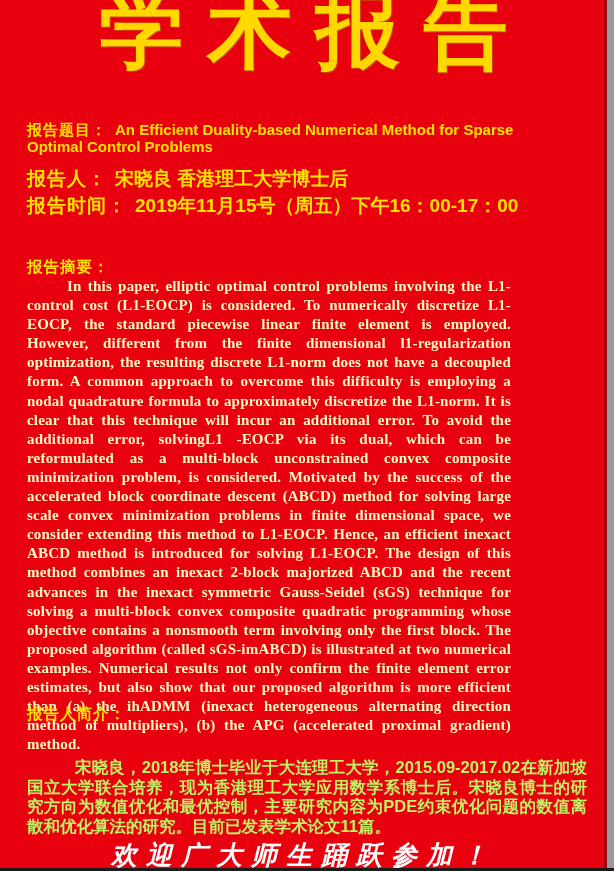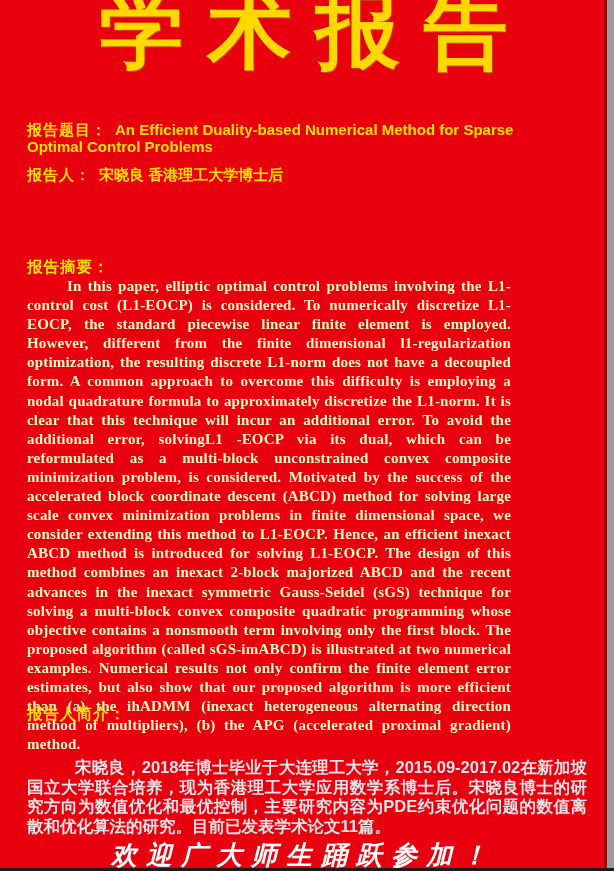--- a/index.html
+++ b/index.html
@@ -25,21 +25,21 @@
     color: #ffd800;
     white-space: nowrap;
     text-shadow: 1px 1px 0 #c74a00;
   }
 
   .field {
     position: absolute;
     left: 27px;
     color: #ffe100;
     font-weight: bold;
-    font-size: 15px;
+    font-size: 19px;
     line-height: 17px;
   }
   .field .lbl { letter-spacing: 1px; margin-top: 16px; }
   .field .val { margin-left: 8px; }
 
   .f-topic   { top: 106px; width: 500px; font-size: 15px; }
   .f-speaker { top: 151px; }
   .f-time    { top: 178px; }
   .f-venue   { top: 205px; }
   .f-contact { top: 232px; }
@@ -65,21 +65,21 @@
     text-align: justify;
     text-indent: 40px;
     letter-spacing: 0.2px;
   }
 
   .bio-label { top: 704px; }
 
   .bio-text {
     position: absolute;
     top: 758px; left: 27px; width: 560px;
-    color: #e5e5e5;
+    color: #bef264;
     font-weight: bold;
     font-size: 16.5px;
     line-height: 19.5px;
     text-align: justify;
     text-indent: 48px;
   }
 
   .footer-slogan {
     position: absolute;
     top: 838px; left: 0; width: 607px;
@@ -120,20 +120,23 @@
   <div class="main-title">学术报告</div>
 
   <p class="field f-topic">
     <span class="lbl">报告题目：</span><span class="val">An Efficient Duality-based Numerical Method for Sparse Optimal Control Problems</span>
   </p>
 
   <p class="field f-speaker">
     <span class="lbl">报告人：</span><span class="val">宋晓良 香港理工大学博士后</span>
   </p>
 
+  <p class="field f-time">
+    <span class="lbl">报告时间：</span><span class="val">2019年11月15号（周五）下午16：00-17：00</span>
+  </p>
 
 
 
   <div class="abstract-label">报告摘要：</div>
   <div class="abstract-text">In this paper, elliptic optimal control problems involving the L1-control cost (L1-EOCP) is considered. To numerically discretize L1-EOCP, the standard piecewise linear finite element is employed. However, different from the finite dimensional l1-regularization optimization, the resulting discrete L1-norm does not have a decoupled form. A common approach to overcome this difficulty is employing a nodal quadrature formula to approximately discretize the L1-norm. It is clear that this technique will incur an additional error. To avoid the additional error, solvingL1 -EOCP via its dual, which can be reformulated as a multi-block unconstrained convex composite minimization problem, is considered. Motivated by the success of the accelerated block coordinate descent (ABCD) method for solving large scale convex minimization problems in finite dimensional space, we consider extending this method to L1-EOCP. Hence, an efficient inexact ABCD method is introduced for solving L1-EOCP. The design of this method combines an inexact 2-block majorized ABCD and the recent advances in the inexact symmetric Gauss-Seidel (sGS) technique for solving a multi-block convex composite quadratic programming whose objective contains a nonsmooth term involving only the first block. The proposed algorithm (called sGS-imABCD) is illustrated at two numerical examples. Numerical results not only confirm the finite element error estimates, but also show that our proposed algorithm is more efficient than (a) the ihADMM (inexact heterogeneous alternating direction method of multipliers), (b) the APG (accelerated proximal gradient) method.</div>
 
   <div class="bio-label">报告人简介：</div>
   <div class="bio-text">宋晓良，2018年博士毕业于大连理工大学，2015.09-2017.02在新加坡国立大学联合培养，现为香港理工大学应用数学系博士后。宋晓良博士的研究方向为数值优化和最优控制，主要研究内容为PDE约束优化问题的数值离散和优化算法的研究。目前已发表学术论文11篇。</div>
 
   <div class="footer-slogan">欢迎广大师生踊跃参加！</div>

